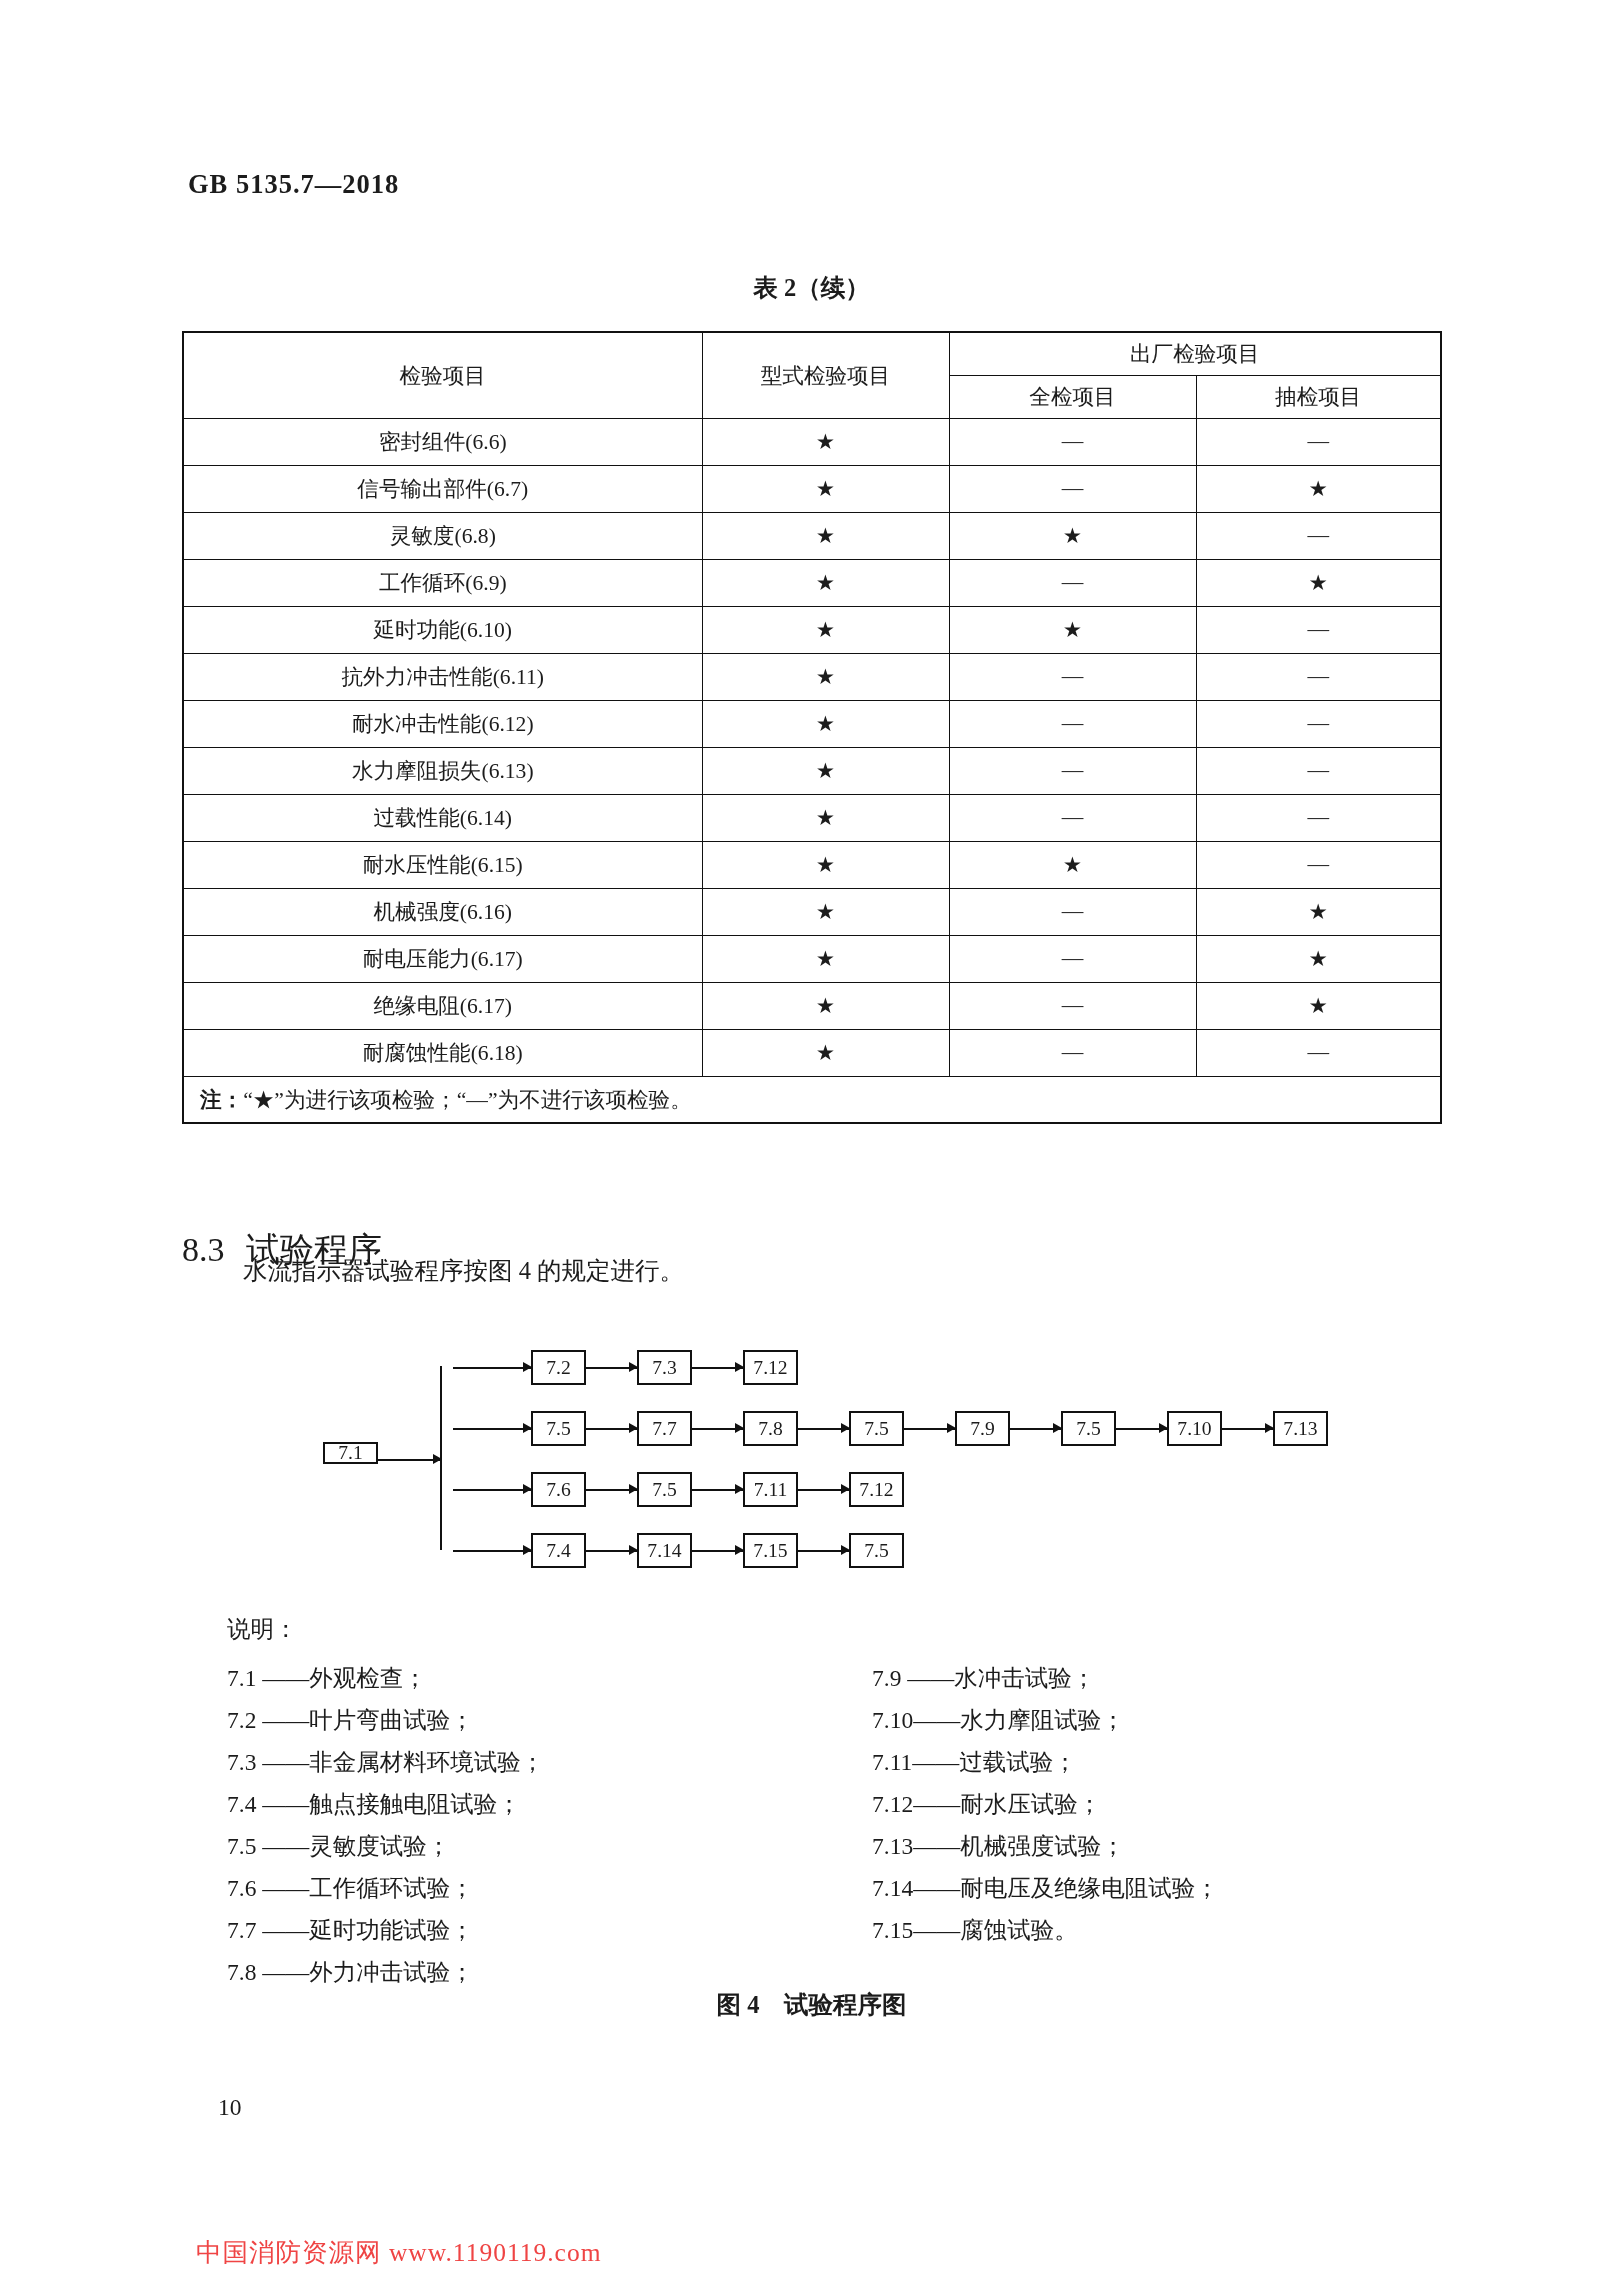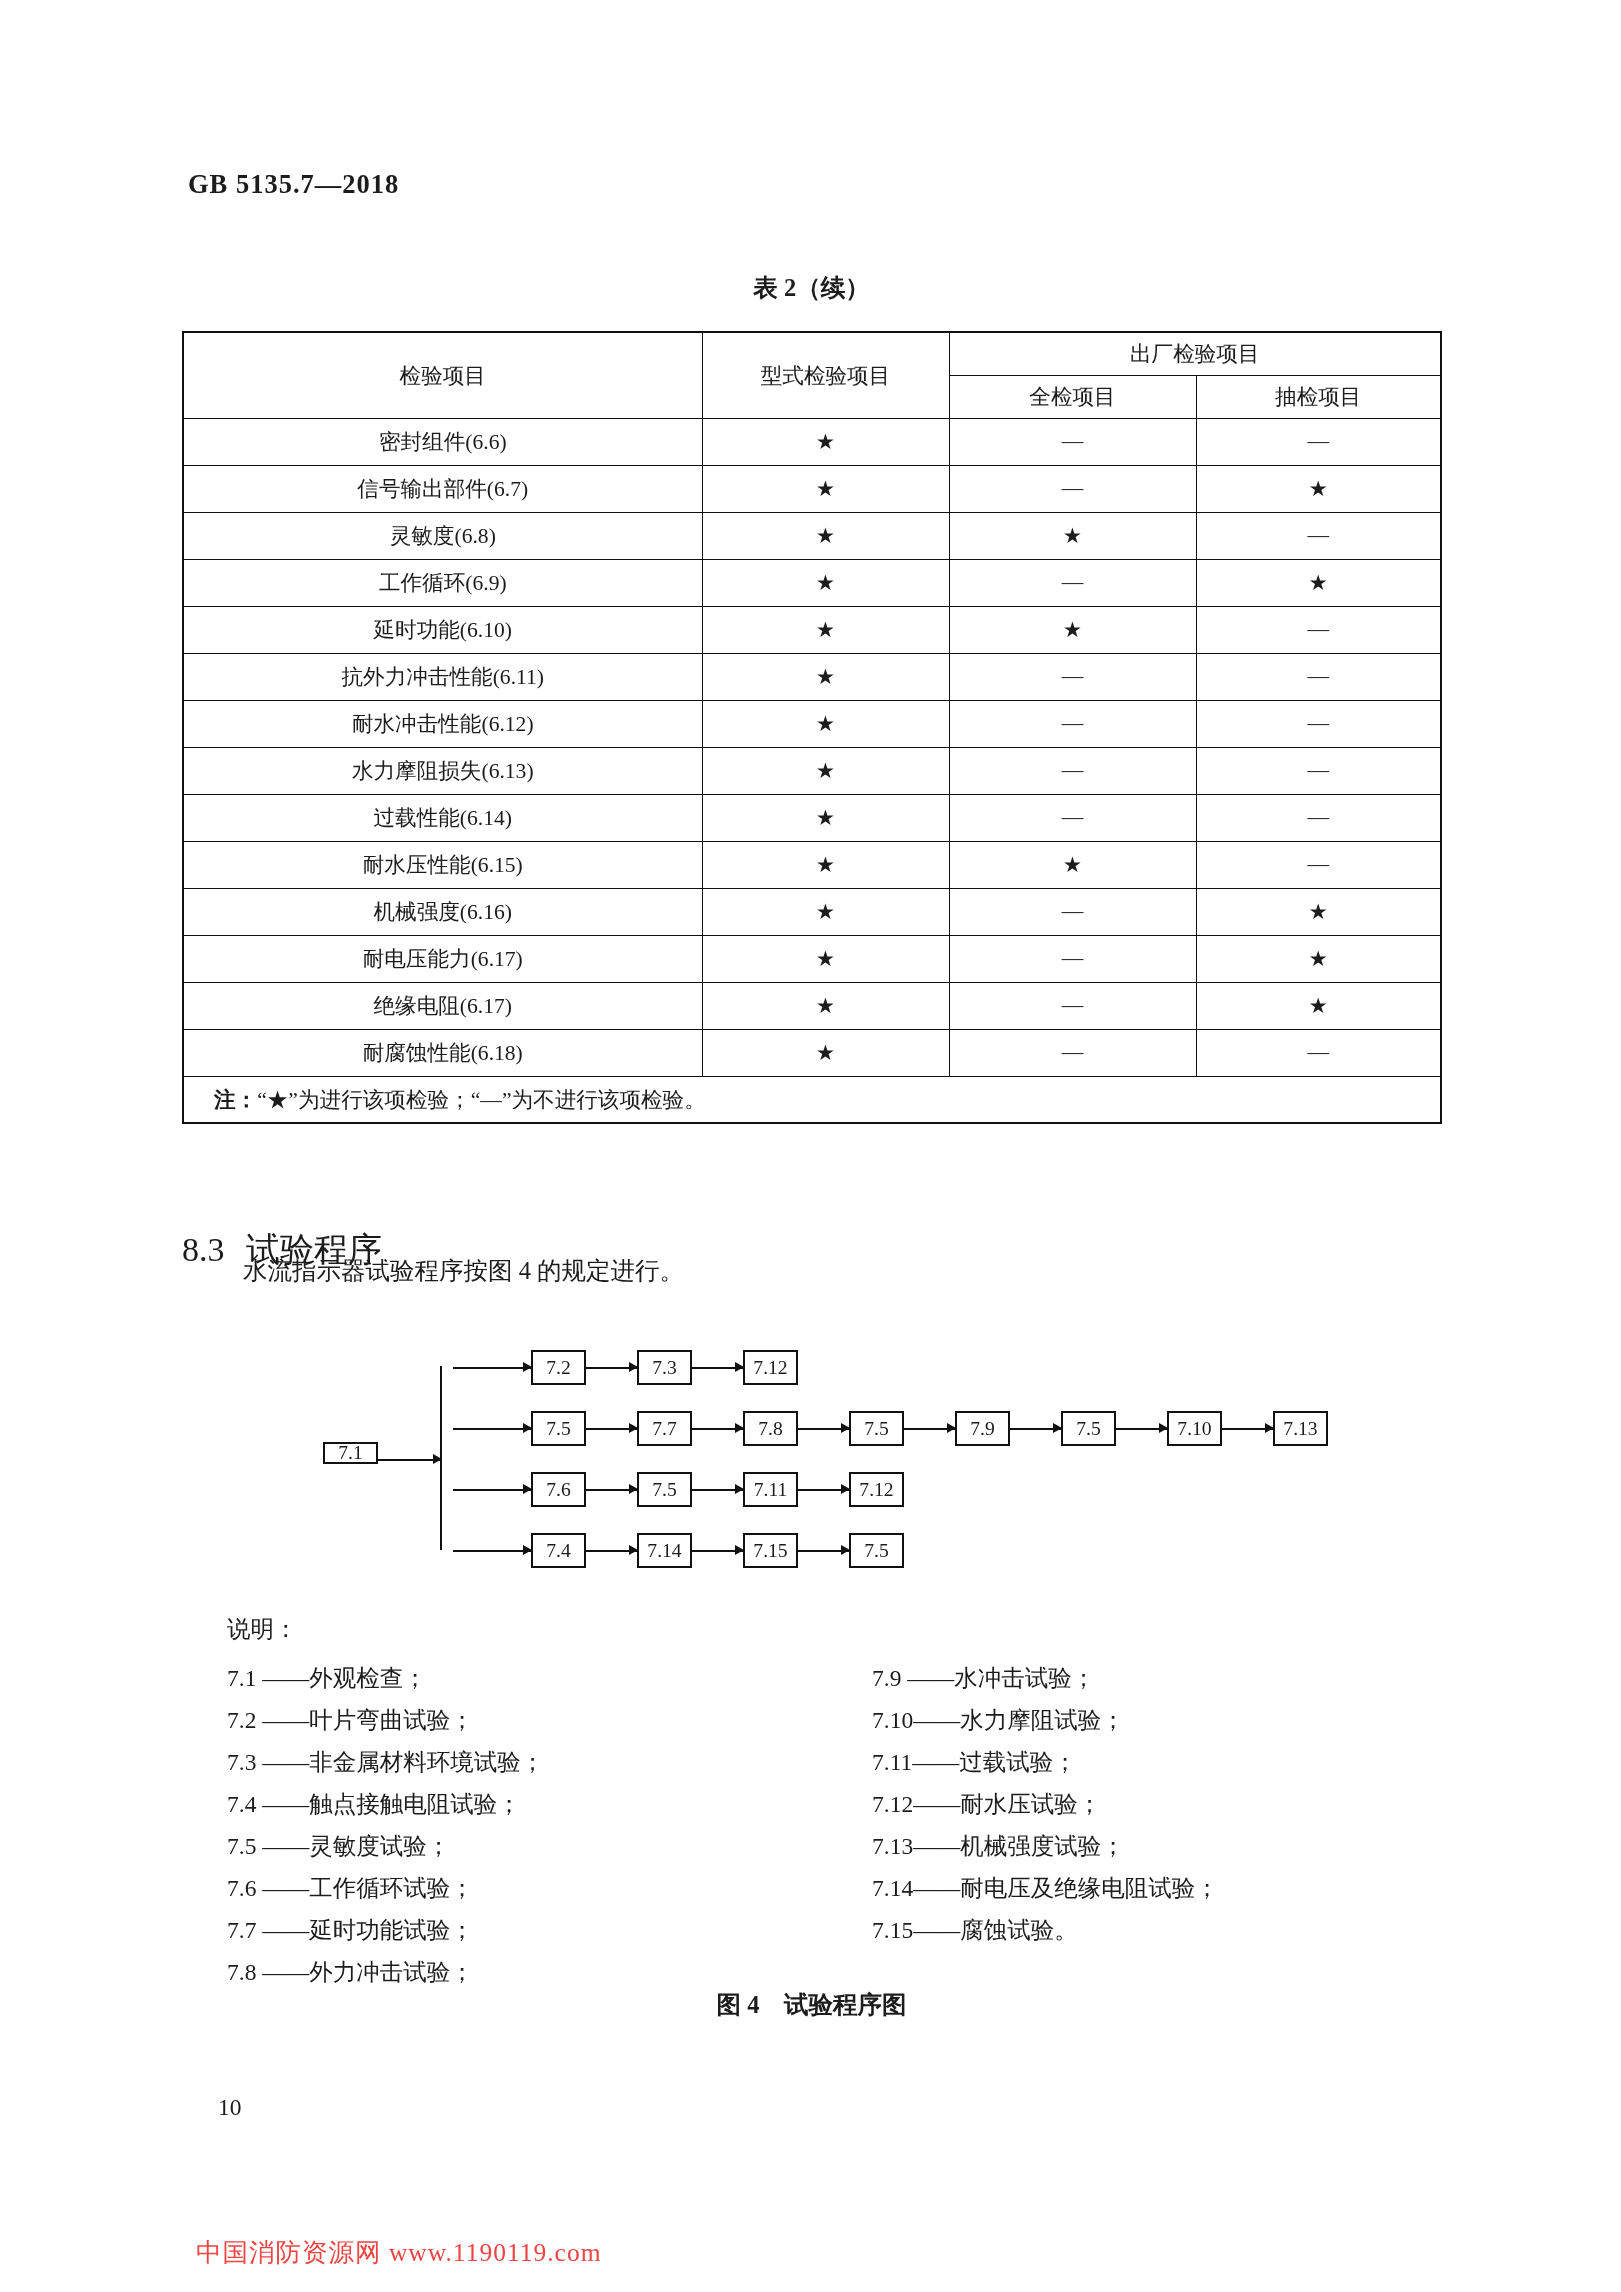--- a/index.html
+++ b/index.html
@@ -49,21 +49,21 @@
     vertical-align: middle;
     font-size: 21.6px;
     font-weight: normal;
     padding: 0 3.9px;
   }
   table.spec-table thead th { height: 43px; }
   table.spec-table tbody td { height: 47px; }
   td.star { font-size: 22.5px; }
   tr.note-row td {
     text-align: left;
-    padding-left: 30px;
+    padding-left: 16px;
     height: 47px;
   }
   tr.note-row .note-prefix { font-weight: bold; }
 
   .section-heading {
     position: absolute;
     left: 182px;
     top: 1227px;
     font-size: 34px;
     font-weight: normal;

